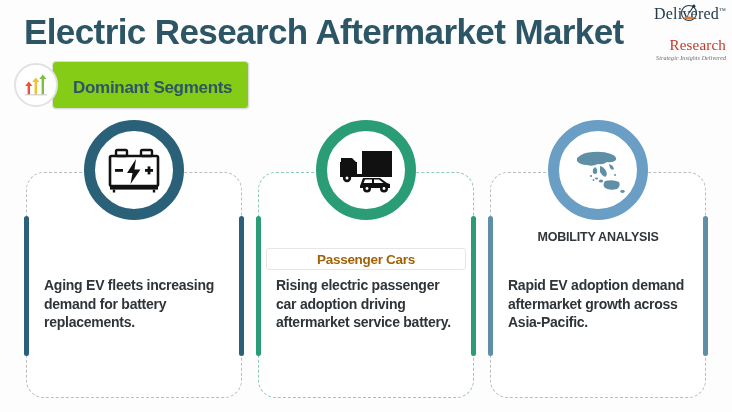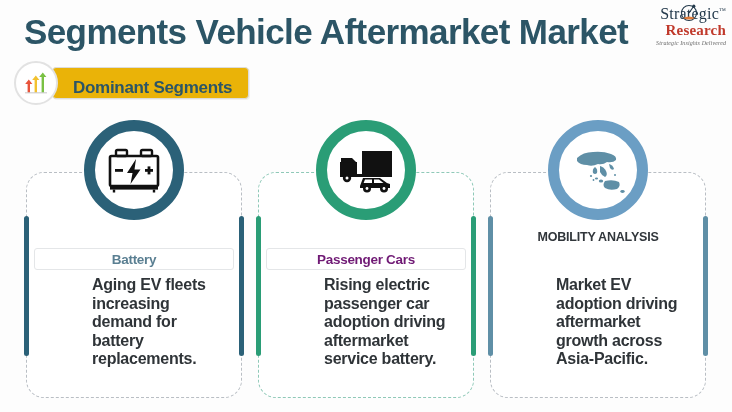--- a/index.html
+++ b/index.html
@@ -16,36 +16,36 @@
     position:absolute;left:24px;top:12px;
     font-size:35px;font-weight:bold;letter-spacing:-0.6px;
     color:#2c5566;white-space:nowrap;
   }
   .logo{
     position:absolute;right:6px;top:6px;width:92px;height:50px;
     text-align:right;line-height:1;
   }
   .logo .l1{font-family:"Liberation Serif",serif;font-size:16px;color:#23394b;letter-spacing:.2px;}
   .logo .tm{font-size:7px;vertical-align:super;color:#23394b;}
-  .logo .l2{font-family:"Liberation Serif",serif;font-size:15px;font-weight:bold;color:#c0392b;letter-spacing:.2px;margin-top:1px;}
+  .logo .l2{font-family:"Liberation Serif",serif;font-size:15px;font-weight:normal;color:#c0392b;letter-spacing:.2px;margin-top:16px;}
   .logo .l3{font-family:"Liberation Serif",serif;font-style:italic;font-size:6px;color:#6b6b6b;margin-top:2px;letter-spacing:.1px;}
   .logo .mark{position:absolute;right:26px;top:-2px;width:22px;height:20px;}
 
   
   .badge-wrap{position:absolute;left:14px;top:61px;display:flex;align-items:center;}
   .badge-circle{
     width:40px;height:40px;border-radius:50%;
     border:2px solid #e2e2e2;background:#fff;
     display:flex;align-items:center;justify-content:center;
     position:relative;z-index:3;
   }
   .badge-box{
-    margin-left:-6px;height:30px;display:flex;align-items:flex-end;
-    padding:0 16px 0 20px;
-    border:1px solid #dcdcdc;border-radius:4px;background:#eab308;
+    margin-left:-6px;height:30px;display:flex;align-items:flex-start;
+    padding:16px 16px 0 20px;
+    border:1px solid #dcdcdc;border-radius:4px;background:#84cc16;
     box-shadow:1px 1px 0 rgba(0,0,0,.05);
   }
   .badge-box span{font-size:17px;font-weight:bold;color:#2c5566;letter-spacing:-.3px;white-space:nowrap;}
 
   
   .cards{position:absolute;left:0;top:118px;width:732px;height:285px;}
   .card{position:absolute;top:54px;width:216px;height:226px;}
   .card .box{
     position:absolute;inset:0;
     border:1.4px dashed #b9bec4;border-radius:18px;background:#fff;
@@ -76,39 +76,39 @@
     white-space:nowrap;
   }
   .pill{
     position:absolute;left:8px;right:8px;top:76px;height:20px;
     border:1px solid #e4e6e8;border-radius:3px;background:#fff;
     display:flex;align-items:center;justify-content:center;
   }
   .pill span{font-size:13.5px;font-weight:bold;letter-spacing:-.3px;white-space:nowrap;}
   .desc{
     position:absolute;left:18px;right:14px;top:104px;
-    font-size:16px;font-weight:bold;line-height:18.5px;
-    color:#2f3438;letter-spacing:-.25px;margin-left:48px;
+    font-size:14px;font-weight:bold;line-height:18.5px;
+    color:#2f3438;letter-spacing:-.25px;
   }
 </style>
 </head>
 <body>
 
 <div class="stage">
 
-  <div class="title">Segments Vehicle Aftermarket Market</div>
+  <div class="title">Electric Research Aftermarket Market</div>
 
   <div class="logo">
     <svg class="mark" viewBox="0 0 22 20">
       <circle cx="11" cy="9" r="7.5" fill="none" stroke="#23394b" stroke-width="1.1"></circle>
       <path d="M11 9 L15.5 2.5" stroke="#23394b" stroke-width="1.2" fill="none"></path>
       <circle cx="15.8" cy="2.2" r="1.6" fill="#23394b"></circle>
       <path d="M5 14 Q11 11 17 14 Q11 17 5 14 Z" fill="#e07b39"></path>
     </svg>
-    <div class="l1"><span>Strategic</span><span class="tm">™</span></div>
+    <div class="l1"><span>Delivered</span><span class="tm">™</span></div>
     <div class="l2">Research</div>
     <div class="l3">Strategic Insights Delivered</div>
   </div>
 
   <div class="badge-wrap">
     <div class="badge-circle">
       <svg width="26" height="22" viewBox="0 0 26 22">
         <path d="M4.6 21 V12 H2.2 L5.8 7.4 L9.4 12 H7 V21 Z" fill="#e8533a"></path>
         <path d="M11.6 21 V8 H9.2 L12.8 3.4 L16.4 8 H14 V21 Z" fill="#f2c12e"></path>
         <path d="M18.6 21 V5 H16.2 L19.8 0.6 L23.4 5 H21 V21 Z" fill="#7ac143"></path>
@@ -133,23 +133,20 @@
           <rect x="38" y="5" width="11" height="6" rx="1.4" fill="none" stroke="#111" stroke-width="2.4"></rect>
           <rect x="7" y="11" width="48" height="30" rx="1.5" fill="none" stroke="#111" stroke-width="2.6"></rect>
           <rect x="7" y="41" width="48" height="3.6" fill="#111"></rect>
           <line x1="11" y1="44.6" x2="11" y2="47.5" stroke="#111" stroke-width="2.4"></line>
           <line x1="51" y1="44.6" x2="51" y2="47.5" stroke="#111" stroke-width="2.4"></line>
           <rect x="12" y="24" width="8" height="2.8" fill="#111"></rect>
           <rect x="42" y="24" width="8" height="2.8" fill="#111"></rect>
           <rect x="44.6" y="21.4" width="2.8" height="8" fill="#111"></rect>
           <path d="M33 14 L24 28 H29.5 L27.5 39 L37.5 24.5 H31.5 Z" fill="#111"></path>
         </svg>
-      </div>
-      <div class="pill">
-        <span style="color:#5a7f92;">Battery</span>
       </div>
       <div class="desc">Aging EV fleets increasing demand for battery replacements.</div>
     </div>
 
     <div class="card c2" style="left:258px;">
       <div class="box"></div>
       <div class="bar left" style="background:#2a9d76;"></div>
       <div class="bar right" style="background:#2a9d76;"></div>
       <div class="ring">
         <div class="ring-inner" style="border-color:#2a9d76;"></div>
@@ -163,21 +160,21 @@
           <path d="M25 41 L28 33 H45 L52 38 L55 39 V43 H25 Z" fill="#111"></path>
           <path d="M30 34.5 H37 V38 H28.6 Z" fill="#fff"></path>
           <path d="M39 34.5 H44 L48.5 38 H39 Z" fill="#fff"></path>
           <circle cx="32" cy="43.5" r="4" fill="#111"></circle>
           <circle cx="32" cy="43.5" r="1.4" fill="#fff"></circle>
           <circle cx="49" cy="43.5" r="4" fill="#111"></circle>
           <circle cx="49" cy="43.5" r="1.4" fill="#fff"></circle>
         </svg>
       </div>
       <div class="pill">
-        <span style="color:#701a75;">Passenger Cars</span>
+        <span style="color:#a16207;">Passenger Cars</span>
       </div>
       <div class="desc">Rising electric passenger car adoption driving aftermarket service battery.</div>
     </div>
 
     <div class="card c3" style="left:490px;">
       <div class="box"></div>
       <div class="bar left" style="background:#5f8fa6;"></div>
       <div class="bar right" style="background:#5f8fa6;"></div>
       <div class="ring">
         <div class="ring-inner" style="border-color:#6b9ec4;"></div>
@@ -191,17 +188,17 @@
             <ellipse cx="29.5" cy="33.5" rx="1.6" ry="1.1"></ellipse>
             <path d="M38 36 Q46 34 52 37 Q54 41 50 44 Q43 46 38 43 Q35 40 38 36 Z"></path>
             <ellipse cx="55.5" cy="46.5" rx="2.2" ry="1.4"></ellipse>
             <circle cx="24" cy="31" r="1.1"></circle>
             <circle cx="26.5" cy="35" r="0.9"></circle>
             <circle cx="48" cy="30" r="1"></circle>
           </g>
         </svg>
       </div>
       <div class="cat">MOBILITY ANALYSIS</div>
-      <div class="desc">Market EV adoption driving aftermarket growth across Asia-Pacific.</div>
+      <div class="desc">Rapid EV adoption demand aftermarket growth across Asia-Pacific.</div>
     </div>
 
   </div>
 </div>
 
 </body></html>

